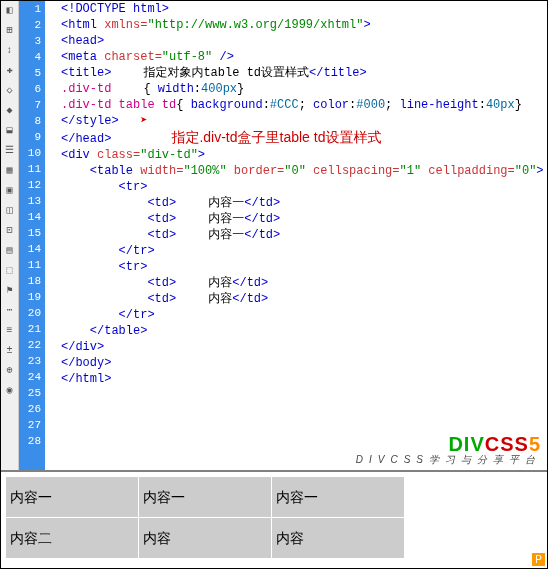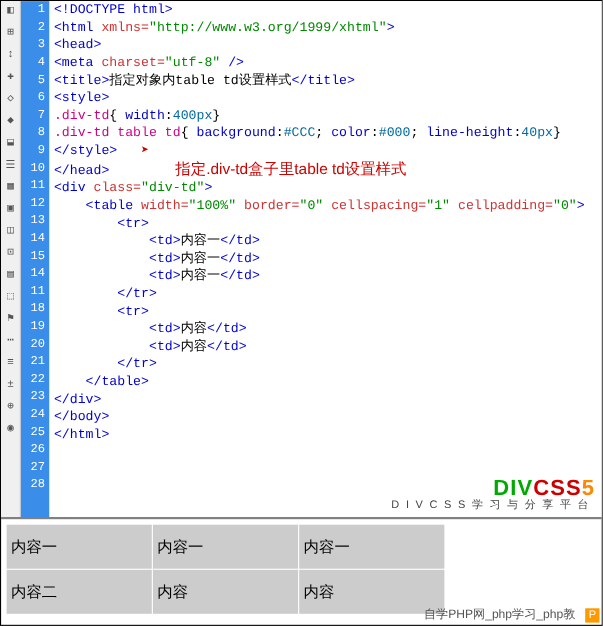--- a/index.html
+++ b/index.html
@@ -3,33 +3,33 @@
 <meta charset="utf-8">
 <style>
 * { margin: 0; padding: 0; box-sizing: border-box; }
 body { font-family: "Courier New", monospace; font-size: 12px; background: #fff; }
 .editor-container { width: 548px; height: 569px; border: 1px solid #000; display: flex; flex-direction: column; }
 .editor-top { display: flex; flex: 1; overflow: hidden; border-bottom: 2px solid #808080; }
 .toolbar { width: 18px; background: #f0f0f0; border-right: 1px solid #ccc; display: flex; flex-direction: column; align-items: center; padding-top: 2px; gap: 6px; }
 .tool-icon { width: 14px; height: 14px; display: flex; align-items: center; justify-content: center; font-size: 10px; color: #555; cursor: pointer; }
 .gutter { width: 26px; background: #3a8de8; color: #fff; text-align: right; padding-right: 4px; line-height: 16px; font-size: 11px; }
 .code-area { flex: 1; background: #fff; line-height: 16px; font-size: 12px; position: relative; }
-.code-line { white-space: pre; padding-left: 4px; }
+.code-line { white-space: pre; padding-left: 16px; }
 .tag { color: #0000cc; }
 .attr { color: #cc3333; }
 .val { color: #008800; }
 .sel { color: #cc0088; }
 .prop { color: #0000cc; }
 .pval { color: #0369a1; }
-.text { color: #000; }
+.text { color: #000; margin-left: 32px; }
 .annotation { color: #cc0000; font-family: SimSun, sans-serif; font-size: 14px; margin-left: 60px; }
 .arrow { color: #cc0000; position: relative; }
 .logo { position: absolute; bottom: 2px; right: 6px; text-align: right; }
 .logo-main { font-family: Arial, sans-serif; font-size: 20px; font-weight: bold; letter-spacing: 1px; }
-.logo-sub { font-family: SimSun, sans-serif; font-size: 10px; color: #444; letter-spacing: 6px; }
+.logo-sub { font-family: SimSun, sans-serif; font-size: 10px; color: #444; letter-spacing: 6px; font-style: italic; }
 .preview { height: 96px; padding: 4px; font-family: SimSun, sans-serif; font-size: 14px; position: relative; }
 .preview-table { width: 400px; border-collapse: separate; border-spacing: 1px; }
 .preview-table td { background: #ccc; color: #000; line-height: 40px; padding-left: 4px; }
 .footer-tag { position: absolute; bottom: 2px; right: 2px; background: #ff9900; color: #fff; font-size: 10px; padding: 1px 3px; font-family: SimSun, sans-serif; }
 .footer-text { position: absolute; bottom: 2px; right: 24px; font-size: 11px; color: #555; font-family: SimSun, sans-serif; }
 </style>
 </head>
 <body>
 
 <div class="editor-container">
@@ -85,21 +85,20 @@
       <div>26</div>
       <div>27</div>
       <div>28</div>
     </div>
     <div class="code-area">
 <div class="code-line"><span class="tag">&lt;!DOCTYPE html&gt;</span></div>
 <div class="code-line"><span class="tag">&lt;html</span><span class="attr"> xmlns=</span><span class="val">"http://www.w3.org/1999/xhtml"</span><span class="tag">&gt;</span></div>
 <div class="code-line"><span class="tag">&lt;head&gt;</span></div>
 <div class="code-line"><span class="tag">&lt;meta</span><span class="attr"> charset=</span><span class="val">"utf-8"</span><span class="tag"> /&gt;</span></div>
 <div class="code-line"><span class="tag">&lt;title&gt;</span><span class="text">指定对象内table td设置样式</span><span class="tag">&lt;/title&gt;</span></div>
-<div class="code-line"><span class="tag">&lt;style&gt;</span></div>
 <div class="code-line"><span class="sel">.div-td</span><span class="text">{ </span><span class="prop">width</span><span>:</span><span class="pval">400px</span><span>}</span></div>
 <div class="code-line"><span class="sel">.div-td table td</span><span>{ </span><span class="prop">background</span><span>:</span><span class="pval">#CCC</span><span>; </span><span class="prop">color</span><span>:</span><span class="pval">#000</span><span>; </span><span class="prop">line-height</span><span>:</span><span class="pval">40px</span><span>}</span></div>
 <div class="code-line"><span class="tag">&lt;/style&gt;</span><span class="arrow">   ➤</span></div>
 <div class="code-line"><span class="tag">&lt;/head&gt;</span><span class="annotation">指定.div-td盒子里table td设置样式</span></div>
 <div class="code-line"><span class="tag">&lt;div</span><span class="attr"> class=</span><span class="val">"div-td"</span><span class="tag">&gt;</span></div>
 <div class="code-line">    <span class="tag">&lt;table</span><span class="attr"> width=</span><span class="val">"100%"</span><span class="attr"> border=</span><span class="val">"0"</span><span class="attr"> cellspacing=</span><span class="val">"1"</span><span class="attr"> cellpadding=</span><span class="val">"0"</span><span class="tag">&gt;</span></div>
 <div class="code-line">        <span class="tag">&lt;tr&gt;</span></div>
 <div class="code-line">            <span class="tag">&lt;td&gt;</span><span class="text">内容一</span><span class="tag">&lt;/td&gt;</span></div>
 <div class="code-line">            <span class="tag">&lt;td&gt;</span><span class="text">内容一</span><span class="tag">&lt;/td&gt;</span></div>
 <div class="code-line">            <span class="tag">&lt;td&gt;</span><span class="text">内容一</span><span class="tag">&lt;/td&gt;</span></div>
@@ -128,16 +127,15 @@
         <td>内容一</td>
         <td>内容一</td>
       </tr>
       <tr>
         <td>内容二</td>
         <td>内容</td>
         <td>内容</td>
       </tr>
     </tbody>
       </table>
-    <span class="footer-text">自学PHP网_php学习_php教</span>
     <span class="footer-tag">P</span>
   </div>
 </div>
 
 </body></html>

